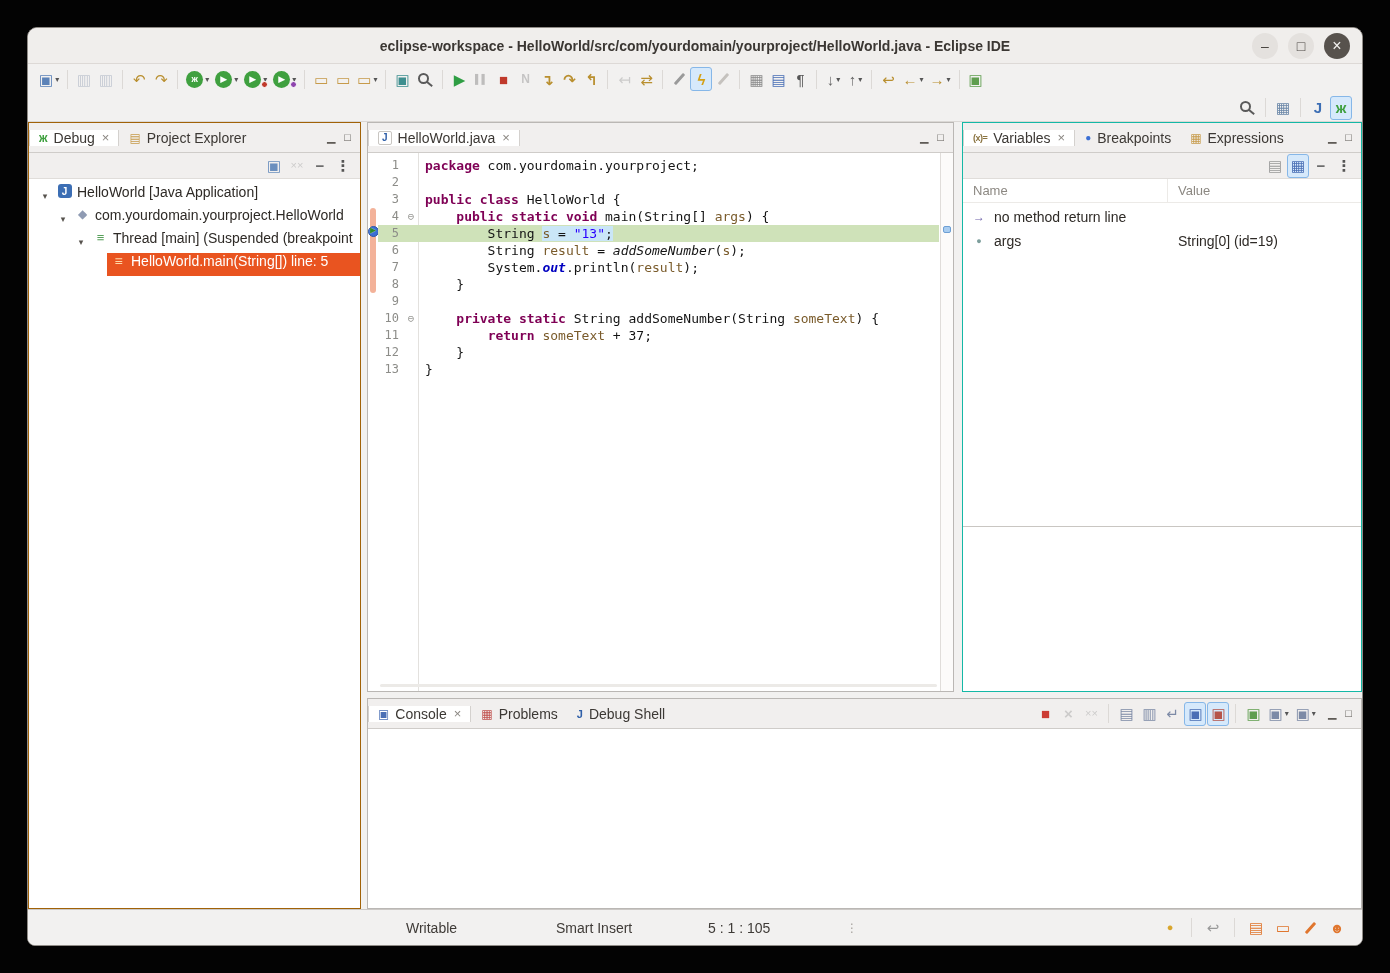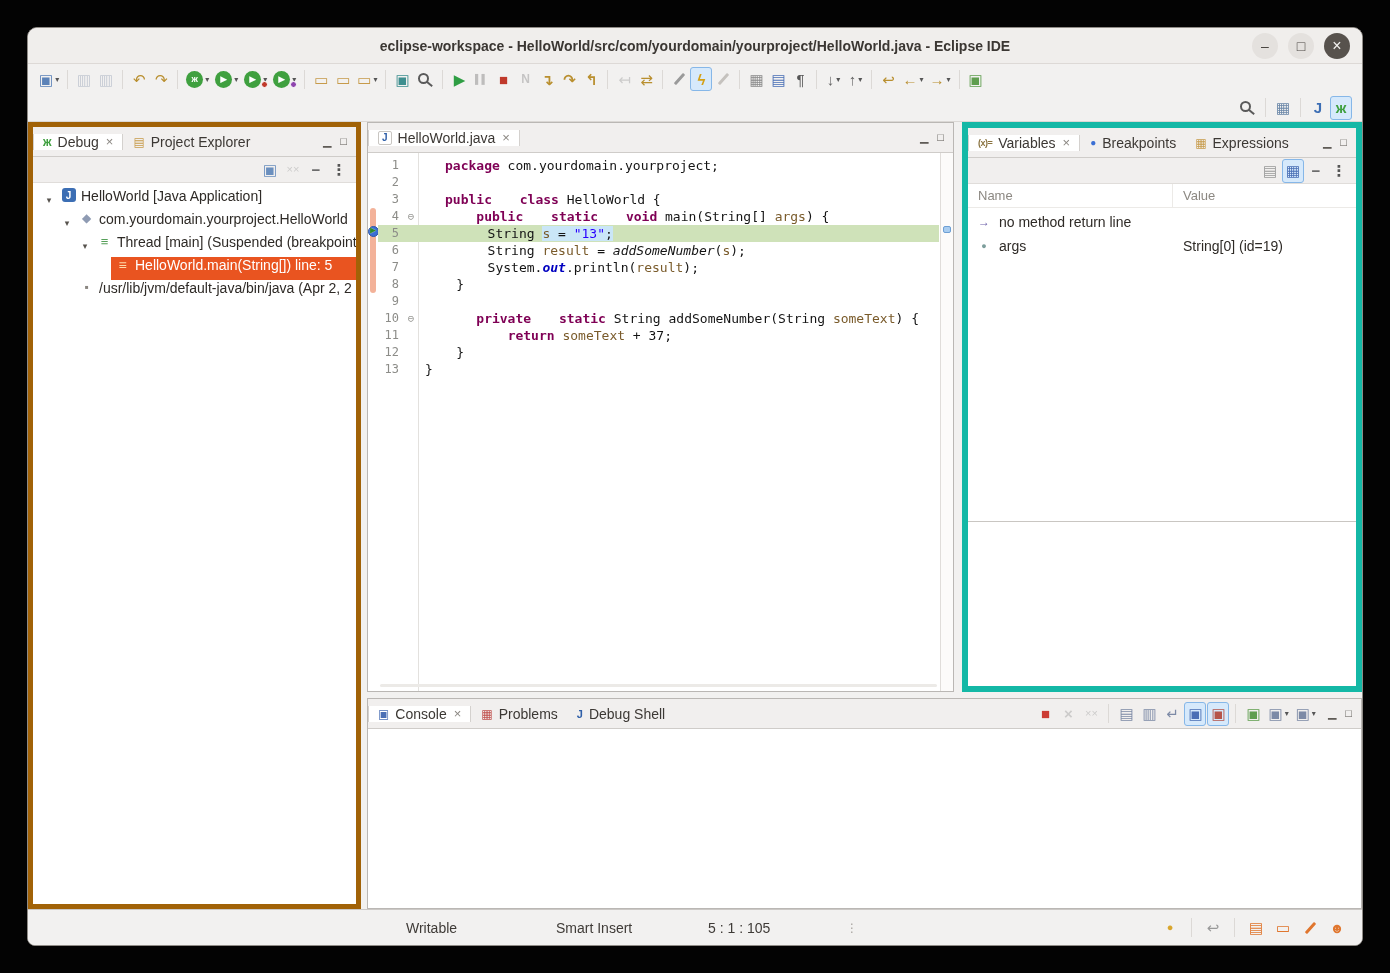--- a/index.html
+++ b/index.html
@@ -26,27 +26,27 @@
   .tbi{font-size:15px;line-height:1;color:#666;}
   .circ{width:17px;height:17px;border-radius:50%;display:flex;align-items:center;justify-content:center;color:#fff;font-size:9px;font-weight:bold;line-height:1;}
   .dd{font-size:8px;color:#555;margin-left:2px;}
   .badge{position:absolute;right:1px;bottom:2px;width:7px;height:7px;border-radius:50%;border:1px solid #fff;}
   .pen{width:3px;height:14px;border-radius:1px;transform:rotate(42deg);display:inline-block;}
   .mag{position:relative;width:11px;height:11px;border:2px solid #5a5a5a;border-radius:50%;margin:2px 5px 4px 2px;display:inline-block;}
   .mag::after{content:"";position:absolute;width:7px;height:2px;background:#5a5a5a;right:-6px;bottom:-3px;transform:rotate(40deg);}
 
   
   .main{flex:1;display:flex;min-height:0;padding:0;}
-  .left-panel{flex:0 0 333px;display:flex;flex-direction:column;border:5px solid #a16207;background:#fff;min-width:0;}
+  .left-panel{flex:0 0 333px;display:flex;flex-direction:column;border:1px solid #a16207;background:#fff;min-width:0;}
   .sash{flex:0 0 6px;background:#f2f1f0;}
   .right-col{flex:1;display:flex;flex-direction:column;min-width:0;}
   .top-row{flex:0 0 570px;display:flex;min-width:0;}
   .editor-group{flex:1;display:flex;flex-direction:column;border:1px solid #bab7b4;background:#fff;min-width:0;}
   .sash2{flex:0 0 8px;background:#f2f1f0;}
-  .vars-panel{flex:0 0 400px;display:flex;flex-direction:column;border:6px solid #14b8a6;background:#fff;min-width:0;}
+  .vars-panel{flex:0 0 400px;display:flex;flex-direction:column;border:1px solid #14b8a6;background:#fff;min-width:0;}
   .sash-h{flex:0 0 6px;background:#f2f1f0;}
   .console-panel{flex:1;display:flex;flex-direction:column;border:1px solid #bab7b4;background:#fff;min-height:0;}
 
   
   .phead{flex:0 0 30px;display:flex;align-items:stretch;background:#f1efee;border-bottom:1px solid #cfccc9;}
   .tab{display:inline-flex;align-items:center;gap:6px;padding:0 9px;font-size:14px;color:#3c3834;white-space:nowrap;}
   .tab.active{background:#fff;border-left:1px solid #d4d1ce;border-right:1px solid #d4d1ce;}
   .tabclose{color:#8a8681;font-size:13px;margin-left:1px;}
   .tabicon{display:inline-flex;align-items:center;justify-content:center;}
   .phead-right{margin-left:auto;display:flex;align-items:center;gap:9px;padding-right:9px;}
@@ -85,21 +85,21 @@
   .bp-dot{position:absolute;left:0;top:73px;width:11px;height:11px;border-radius:50%;background:#3b6fd4;border:1px solid #2c55a5;}
   .ip-arrow{position:absolute;left:2px;top:71px;color:#2e8b2e;font-size:10px;font-weight:bold;text-shadow:0 0 1px #fff;}
   .code{position:absolute;left:10px;top:4px;right:14px;}
   .gutter-divider{position:absolute;left:50px;top:0;bottom:0;width:1px;background:#e3e1de;}
   .cl{display:flex;height:17px;line-height:17px;white-space:pre;}
   .cl.cur{background:#cfe2b9;}
   .ln{flex:0 0 26px;text-align:right;padding-right:5px;color:#8c8c88;font-size:12px;}
   .fold{flex:0 0 14px;color:#9a9a96;font-size:11px;text-align:center;}
   .ct{padding-left:7px;}
   .hl{background:#cae6f7;}
-  .tk-kw{color:#7f0055;font-weight:bold;margin-left:20px;}
+  .tk-kw{color:#7f0055;font-weight:bold;}
   .tk-pl{color:#141414;}
   .tk-str{color:#2a00ff;}
   .tk-var{color:#7a5b2b;}
   .tk-mi{color:#141414;font-style:italic;}
   .tk-sf{color:#0000c0;font-weight:bold;font-style:italic;}
   .ov-ruler{position:absolute;right:0;top:0;bottom:0;width:13px;background:#fcfbfa;border-left:1px solid #e0ddda;}
   .ov-mark{position:absolute;top:73px;left:2px;width:8px;height:7px;background:#a9cdf0;border:1px solid #6d9fd4;border-radius:2px;}
   .hscroll{position:absolute;left:12px;right:16px;bottom:4px;height:3px;background:#eceae7;border-radius:2px;}
 
   
@@ -348,27 +348,20 @@
               <span class="tc">
                 <span class="ti ti-thread"></span>
                 <span class="tlabel">Thread [main] (Suspended (breakpoint</span>
               </span>
             </div>
             <div class="titem sel" style="padding-left: 62px;">
               <span class="arrow"></span>
               <span class="tc">
                 <span class="ti ti-stack-frame"></span>
                 <span class="tlabel">HelloWorld.main(String[]) line: 5</span>
-              </span>
-            </div>
-            <div class="titem" style="padding-left: 26px;">
-              <span class="arrow"></span>
-              <span class="tc">
-                <span class="ti ti-process"></span>
-                <span class="tlabel">/usr/lib/jvm/default-java/bin/java (Apr 2, 2</span>
               </span>
             </div>
           </div>
       </div>
 
       <div class="sash"></div>
 
       <div class="right-col">
         <div class="top-row">
 

